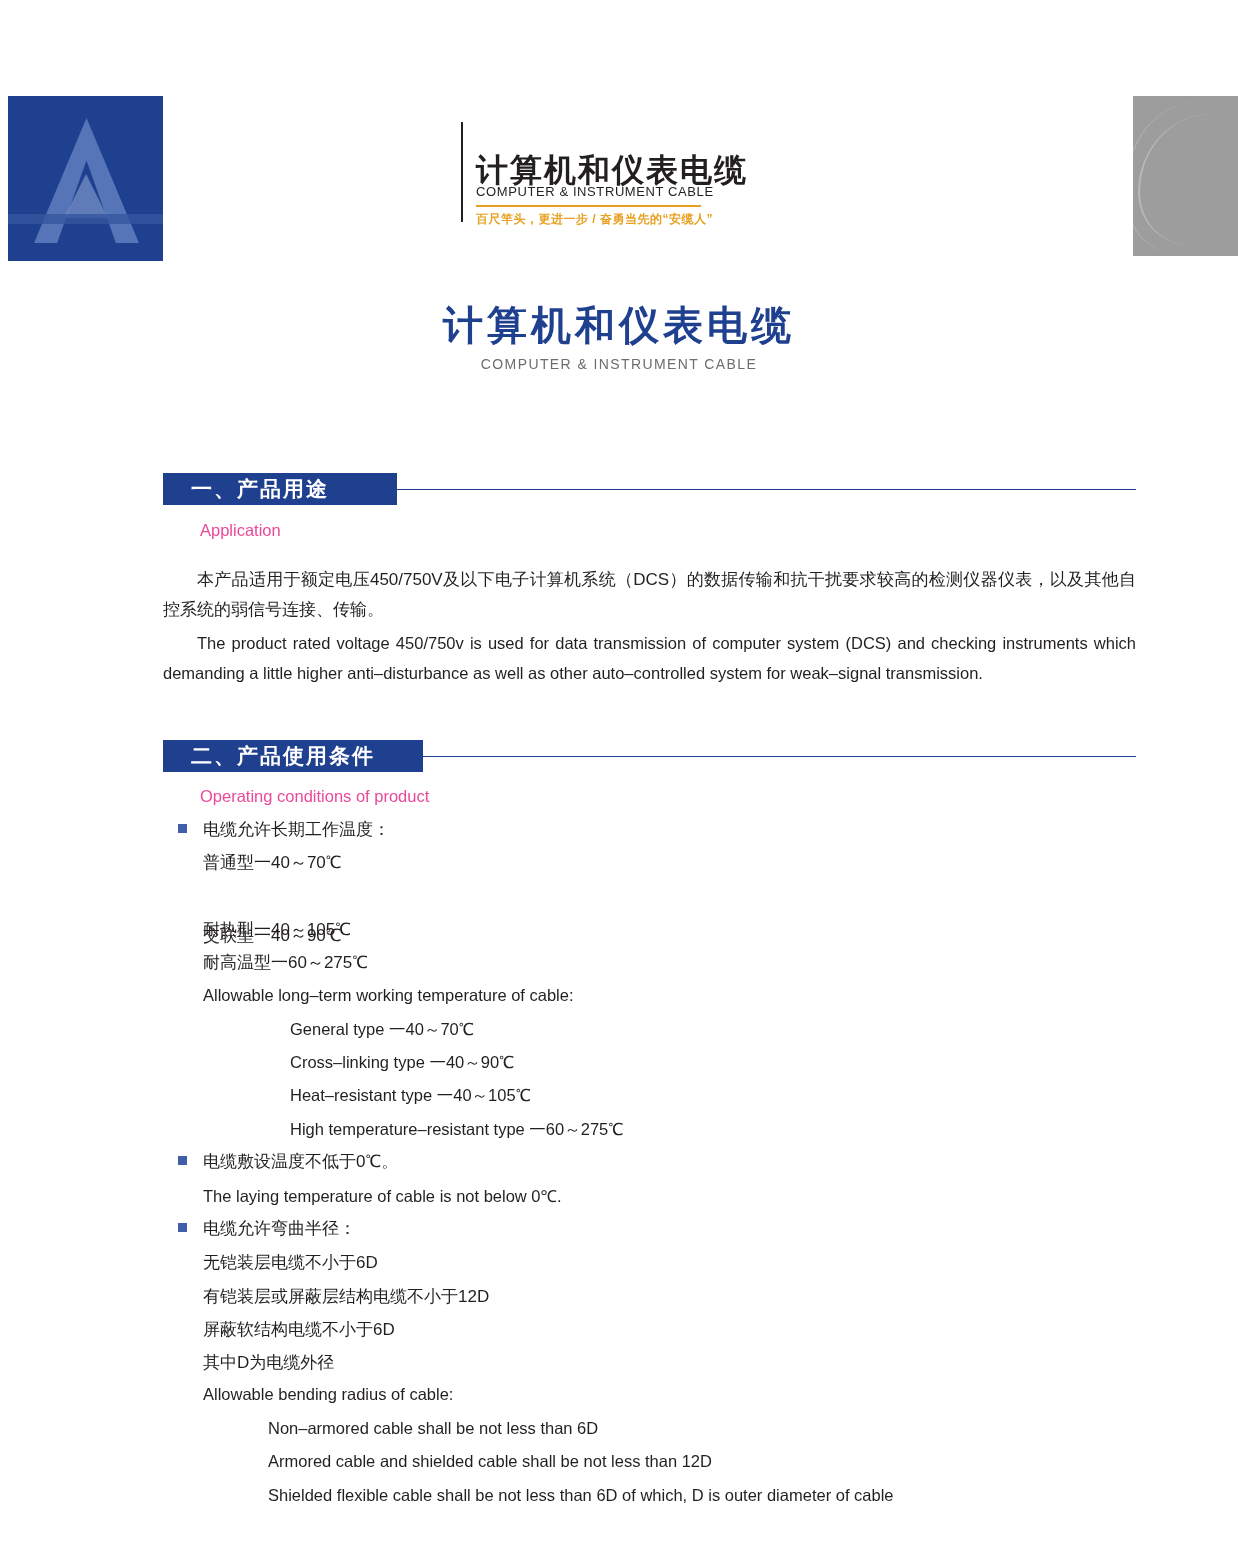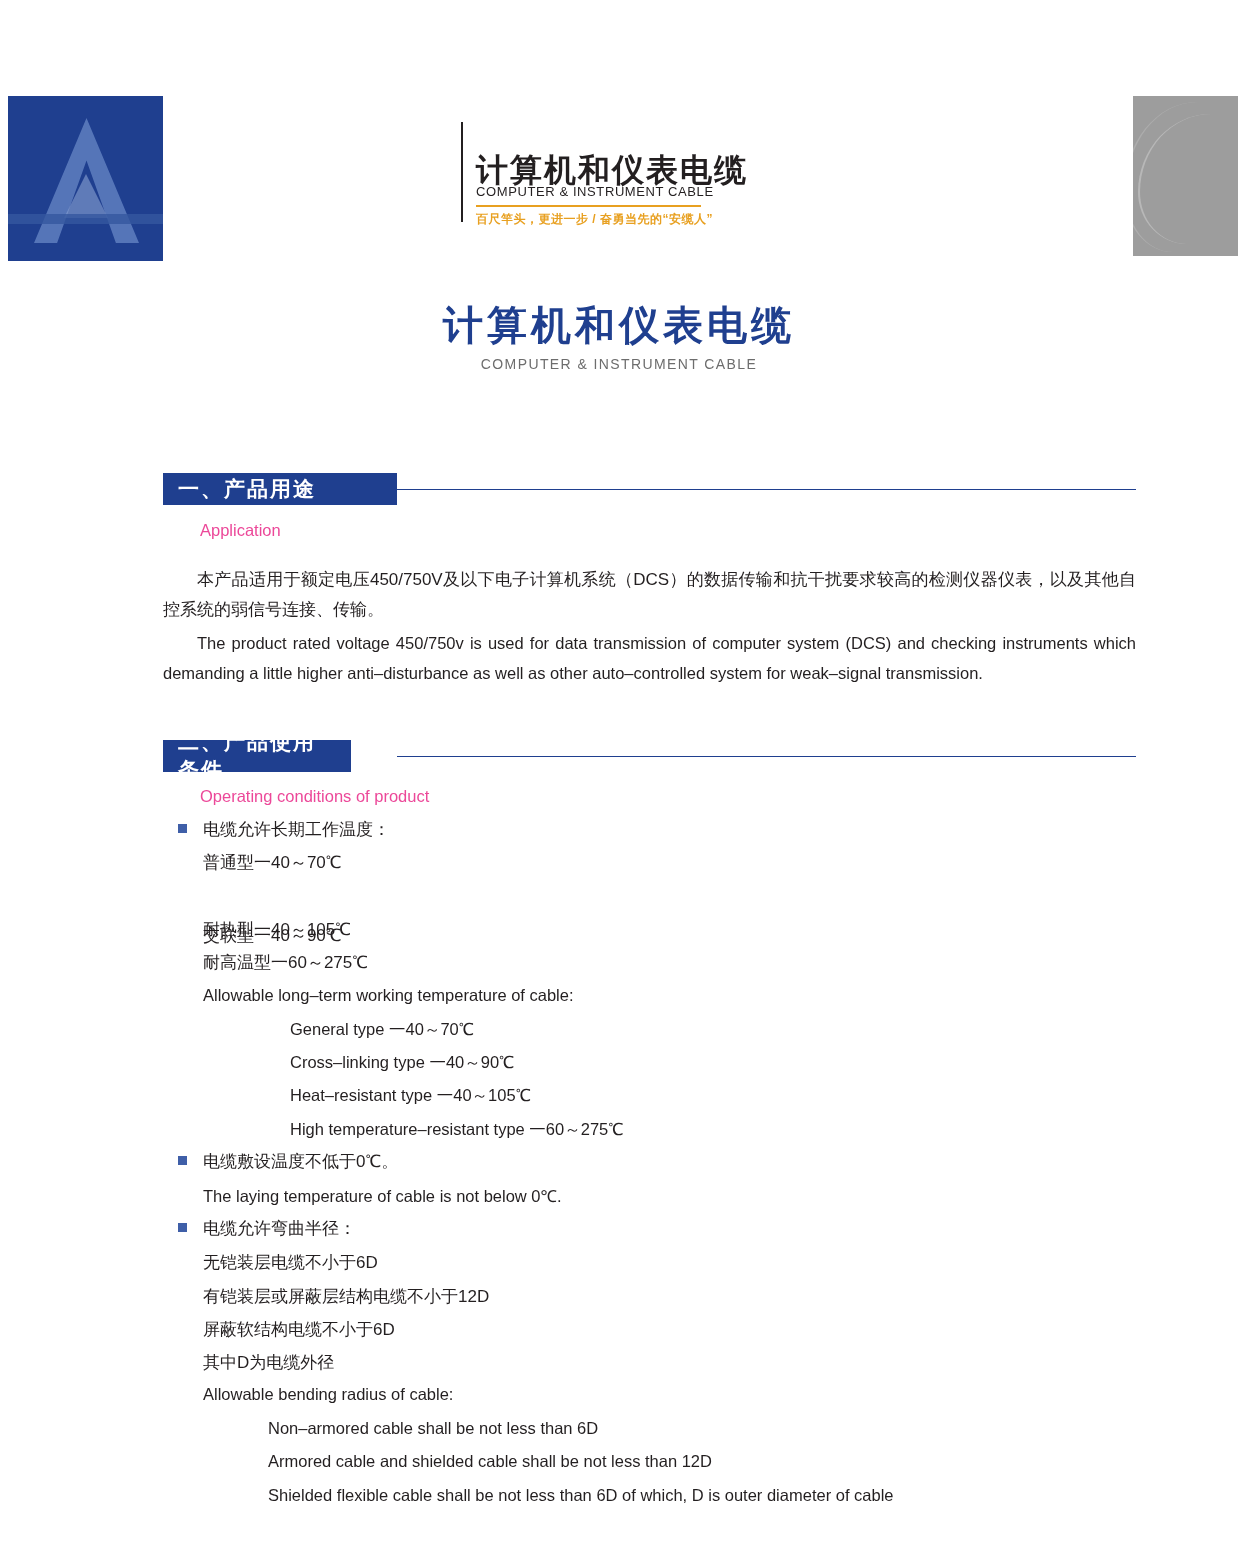--- a/index.html
+++ b/index.html
@@ -172,21 +172,21 @@
   .section-bar {
     position: absolute;
     height: 32px;
     background: #1f3f8f;
     color: #ffffff;
     font-size: 21px;
     font-weight: bold;
     letter-spacing: 2px;
     display: flex;
     align-items: center;
-    padding: 0 15px;
+    padding: 0 28px;
     box-sizing: border-box;
   }
   .section-rule {
     position: absolute;
     height: 1px;
     background: #1f3f8f;
   }
 
   
   .txt {
@@ -250,21 +250,21 @@
 
 <div class="section-bar" style="left:163px; top:473px; width:234px;">一、产品用途</div>
 <div class="section-rule" style="left:397px; top:489px; width:739px;"></div>
 
 <div class="txt txt-en" style="left:200px; top:518px;">Application</div>
 
 <div class="para" style="left:163px; top:565px; width:973px; text-indent:34px;">本产品适用于额定电压450/750V及以下电子计算机系统（DCS）的数据传输和抗干扰要求较高的检测仪器仪表，以及其他自控系统的弱信号连接、传输。</div>
 
 <div class="para para-en" style="left:163px; top:628px; width:973px; text-indent:34px;">The product rated voltage 450/750v is used for data transmission of computer system (DCS) and checking instruments which demanding a little higher anti–disturbance as well as other auto–controlled system for weak–signal transmission.</div>
 
-<div class="section-bar" style="left:163px; top:740px; width:188px;">二、产品使用条件</div>
+<div class="section-bar" style="left:163px; top:740px; width:260px;">二、产品使用条件</div>
 <div class="section-rule" style="left:397px; top:756px; width:739px;"></div>
 
 <div class="txt txt-en" style="left:200px; top:784px;">Operating conditions of product</div>
 
 <div class="bullet" style="left:178px; top:824px;"></div>
 <div class="list-line" style="left:203px; top:818px;">电缆允许长期工作温度：</div>
 
 <div class="list-line" style="left:203px; top:851px;">普通型一40～70℃</div>
 <div class="list-line" style="left:203px; top:884px;margin-top:40px;">交联型一40～90℃</div>
 <div class="list-line" style="left:203px; top:918px;">耐热型一40～105℃</div>

